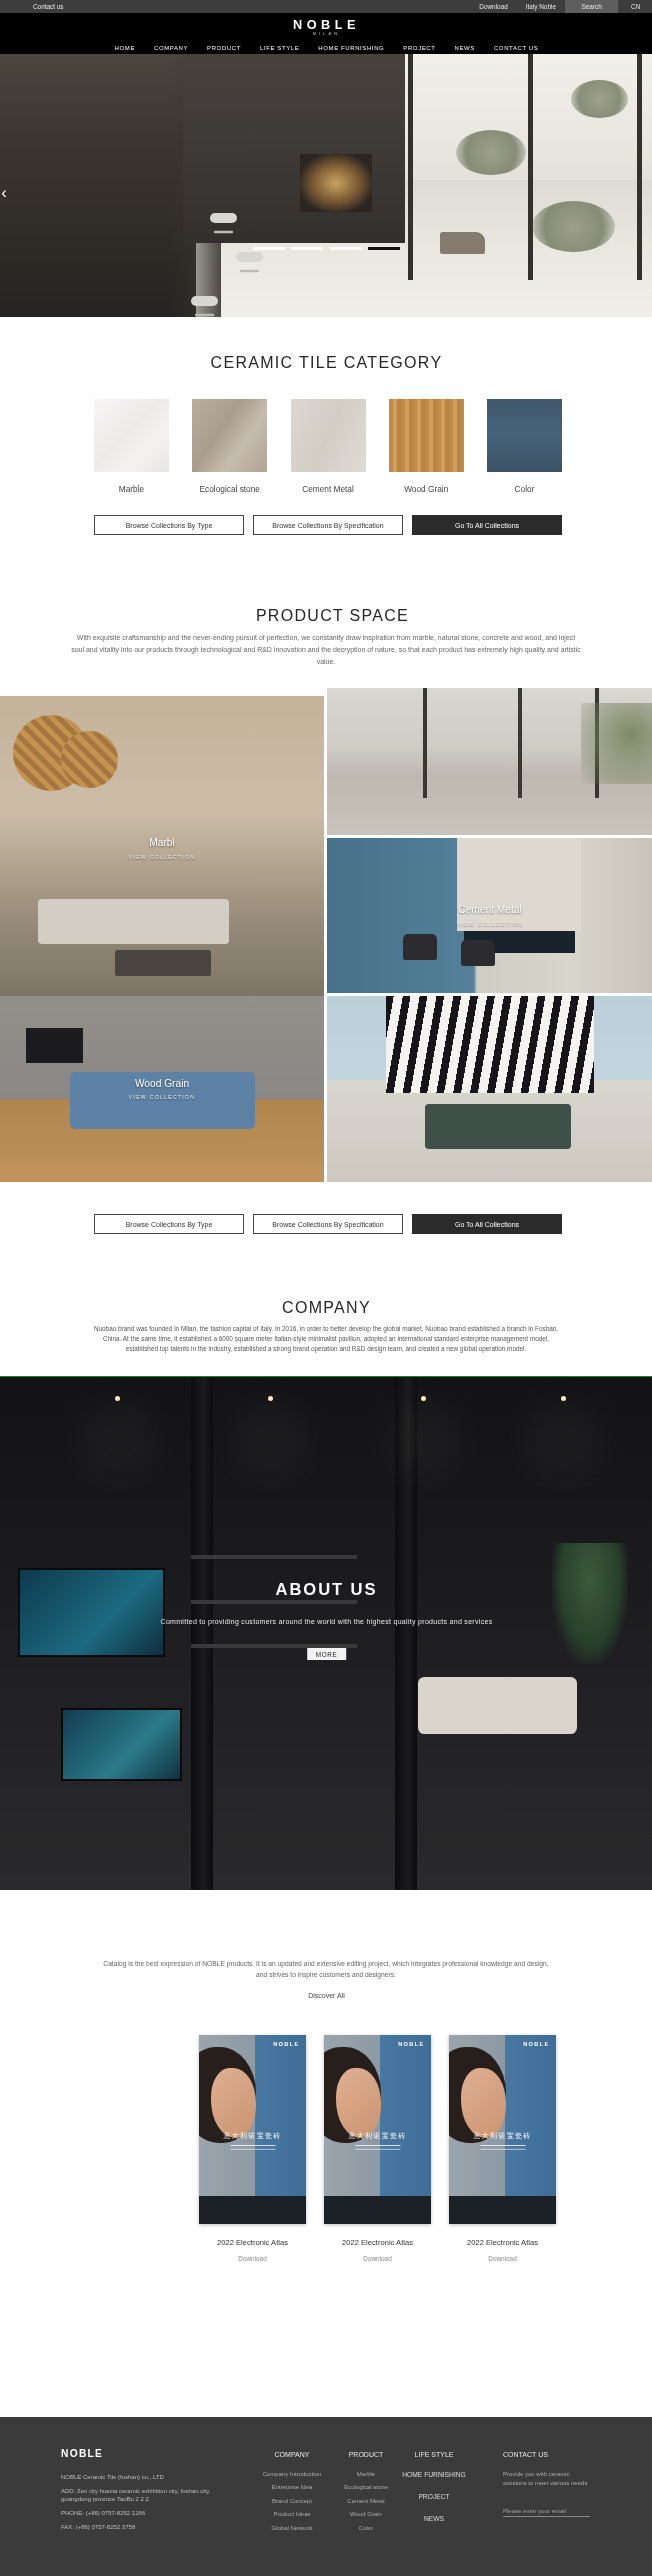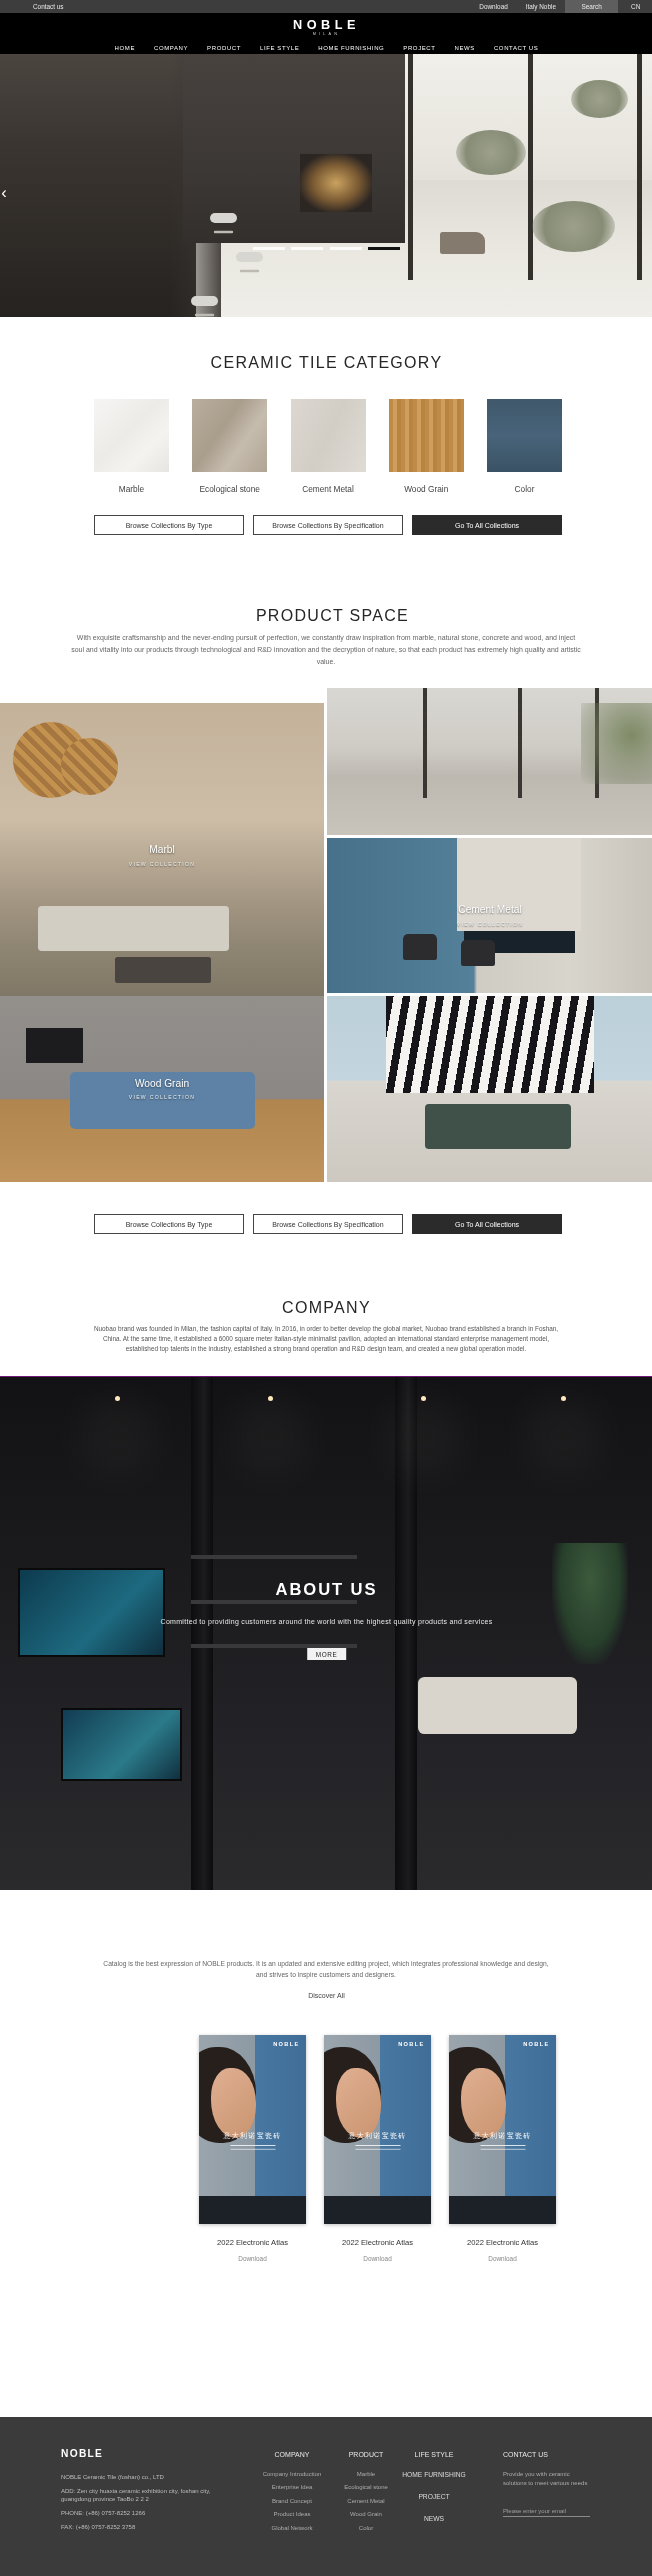--- a/index.html
+++ b/index.html
@@ -1,17 +1,17 @@
 <!DOCTYPE html>
 <html style="font-size:10.2px"><head>
 <meta charset="utf-8">
 <style>
   * { margin:0; padding:0; box-sizing:border-box; }
   body { font-family:"Liberation Sans", sans-serif; background:#fff; }
-  #page { position:relative; width:653px; height:2576px; margin:0 auto; background:#701a75; overflow:hidden; }
+  #page { position:relative; width:653px; height:2576px; margin:0 auto; background:#15803d; overflow:hidden; }
 
   
   .topbar { position:absolute; top:0; left:0; width:653px; height:12.7px; background:#3d3d3d; color:#e8e8e8;
             display:flex; align-items:center; font-size:6.4px; }
   .topbar .left { margin-left:24px; }
   .topbar .right { margin-left:auto; display:flex; align-items:center; height:100%; }
   .topbar .tb-link { padding:0 9px; cursor:pointer; }
   .topbar .tb-search { background:#5e5e5e; height:100%; display:flex; align-items:center; padding:0 16.6px; }
   .topbar .tb-lang { padding:0 12.7px; }
 
@@ -69,21 +69,21 @@
 
   
   .space { position:absolute; top:599px; left:0; width:653px; height:669px; background:#fff; }
   .space .h2 { top:8.3px;padding-left:12px; }
   .space .para { top:33px; left:71px; width:510px; }
   .gallery { position:absolute; top:89px; left:0; width:653px; height:494px; }
   .gimg { position:absolute; overflow:hidden; cursor:pointer; }
   .goverlay { position:absolute; inset:0; display:flex; flex-direction:column; align-items:center; justify-content:center; z-index:3; }
   .gtitle { color:#fff; font-size:10.2px; text-shadow:0 0.6px 1.9px rgba(0,0,0,.5); }
   .gcta { color:#f0f0f0; font-size:5.1px; letter-spacing:1.3px; margin-top:5.1px; text-shadow:0 0.6px 1.3px rgba(0,0,0,.5); }
-  .g1 { left:0; top:15px; width:324px; height:305px;
+  .g1 { left:0; top:8px; width:324px; height:305px;
         background:linear-gradient(180deg,#c4b29a 0%,#cdbda7 38%,#a79a86 62%,#8f8573 80%,#7c7463 100%); }
   .g1 .circ { position:absolute; border-radius:50%; background:repeating-linear-gradient(45deg,#a5763f 0 5.1px,#c3924f 5.1px 10.2px); }
   .g1 .sofa { position:absolute; left:38px; bottom:57px; width:191px; height:45px; background:#d3cec4; border-radius:3.8px; }
   .g1 .table { position:absolute; left:115px; bottom:25.5px; width:96px; height:25.5px; background:#494440; border-radius:2.5px; }
   .g2 { left:327px; top:0; width:326px; height:147px;
         background:linear-gradient(180deg,#d9d7d2 0%,#cfccc6 40%,#bdb9b1 60%,#c8c4bc 100%); }
   .g2 .frame { position:absolute; top:0; width:3.8px; height:75%; background:#3a3733; }
   .g2 .green { position:absolute; right:0; top:10%; width:22%; height:55%;
         background:radial-gradient(circle at 70% 40%, #7e8a66 0%, #6a755250 70%, rgba(0,0,0,0) 100%); }
   .g3 { left:327px; top:150px; width:326px; height:155px;

